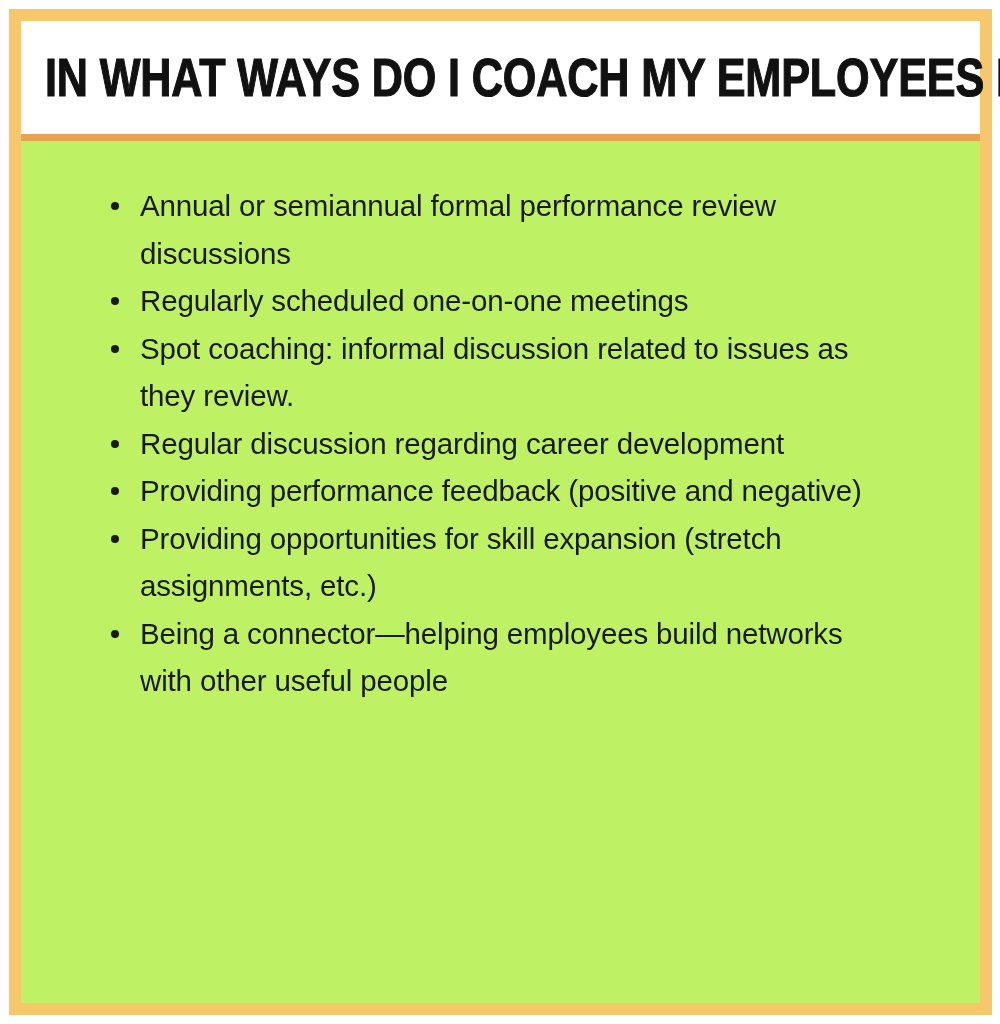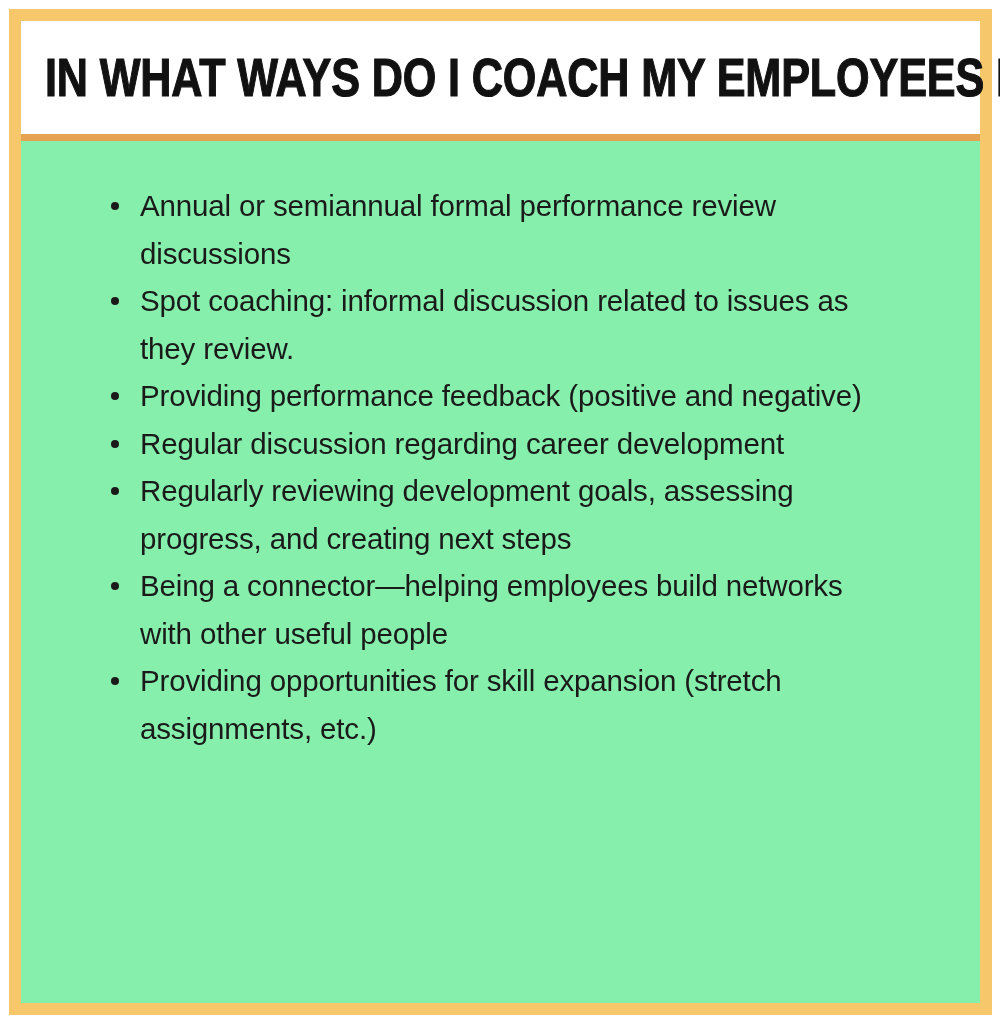--- a/index.html
+++ b/index.html
@@ -62,21 +62,21 @@
   .title-divider {
     flex: 0 0 auto;
     height: 7px;
     width: 100%;
     background: #e6a351;
   }
 
   
   .body-area {
     flex: 1 1 auto;
-    background: #86efac;
+    background: #bef264;
     padding: 41px 20px 0 82px;
     overflow: hidden;
   }
 
   ul.bullet-list {
     list-style: none;
     margin: 0;
     padding: 0;
   }
 
@@ -111,23 +111,23 @@
 
     <div class="title-band">
       <h1 class="title-text">IN WHAT WAYS DO I COACH MY EMPLOYEES NOW?</h1>
     </div>
 
     <div class="title-divider"></div>
 
     <div class="body-area">
       <ul class="bullet-list">
         <li>Annual or semiannual formal performance review discussions</li>
+        <li>Regularly scheduled one-on-one meetings</li>
         <li>Spot coaching: informal discussion related to issues as they review.</li>
+        <li>Regular discussion regarding career development</li>
         <li>Providing performance feedback (positive and negative)</li>
-        <li>Regular discussion regarding career development</li>
-        <li>Regularly reviewing development goals, assessing progress, and creating next steps</li>
+        <li>Providing opportunities for skill expansion (stretch assignments, etc.)</li>
         <li>Being a connector—helping employees build networks with other useful people</li>
-        <li>Providing opportunities for skill expansion (stretch assignments, etc.)</li>
       </ul>
     </div>
 
   </div>
 </div>
 
 </body></html>

